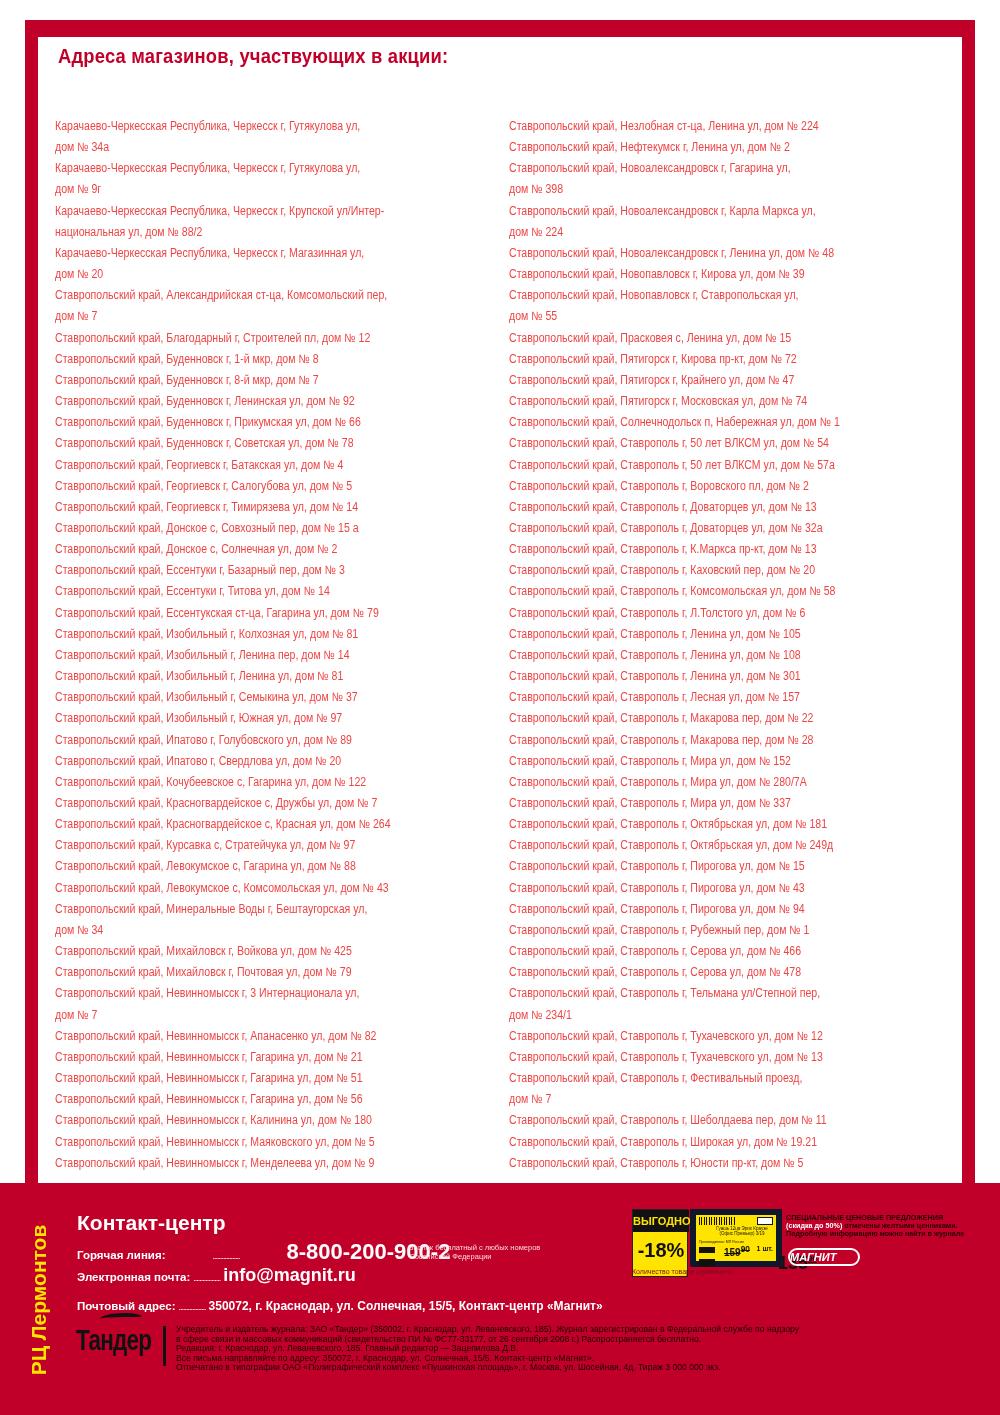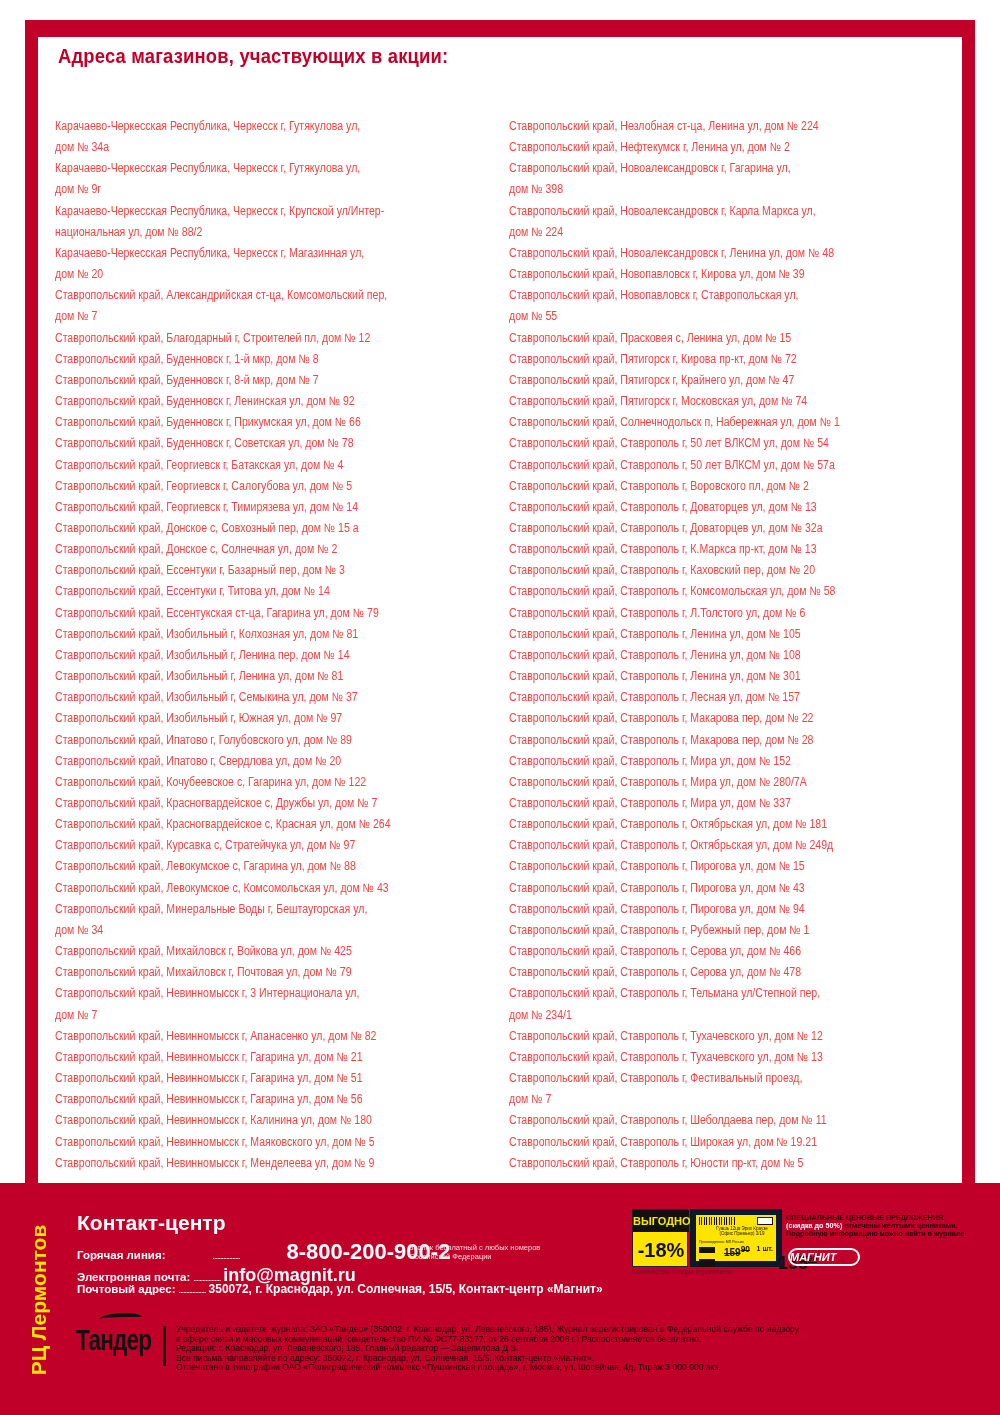--- a/index.html
+++ b/index.html
@@ -50,32 +50,32 @@
     color: #ffffff; font-weight: bold; font-size: 21px;
   }
   .crow { position: absolute; left: 77px; display: flex; align-items: baseline; white-space: nowrap; }
   .crow .lbl { color: #ffffff; font-weight: bold; font-size: 11.5px; }
   .crow .dots { color: #ffffff; font-size: 9px; letter-spacing: -1px; margin: 0 3px; }
   .crow .val { color: #ffffff; font-weight: bold; }
   .row-hot { top: 56px; gap: 44px; }
   .row-hot .val { font-size: 22px; }
   .row-mail { top: 82px; }
   .row-mail .val { font-size: 18px; }
-  .row-post { top: 99px; }
+  .row-post { top: 116px; }
   .row-post .val { font-size: 12px; }
   .free-note {
     position: absolute; left: 410px; top: 60px;
     color: #ffd6de; font-size: 7.5px; line-height: 9px; white-space: pre-line;
   }
 
   .tag {
     position: absolute; left: 632px; top: 26px; width: 150px; height: 66px;
   }
   .tag-left {
-    position: absolute; left: 0; top: 0; width: 56px; height: 58px; background: #ffe400;
+    position: absolute; left: 0; top: 0; width: 56px; height: 68px; background: #ffe400;
     border: 1px solid #222;
   }
   .tag-vygodno {
     position: absolute; left: 0; top: 0; width: 56px; height: 22px; background: #111;
     color: #ffe400; font-weight: bold; font-size: 11px; text-align: center; line-height: 22px;
   }
   .tag-pct {
     position: absolute; left: 0; top: 23px; width: 56px; text-align: center;
     color: #111; font-weight: bold; font-size: 20px; line-height: 34px;
   }

